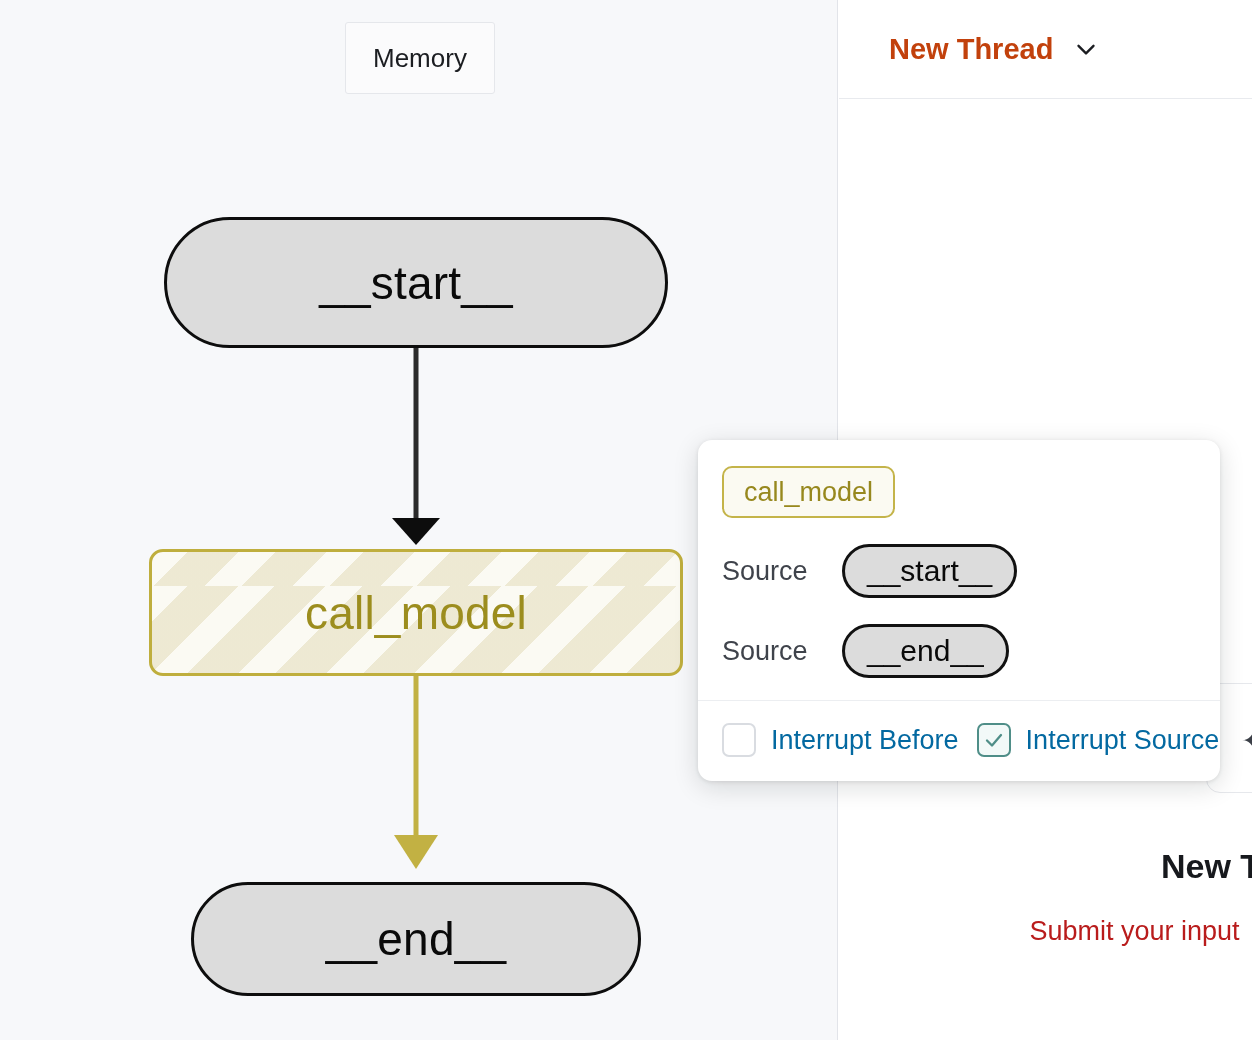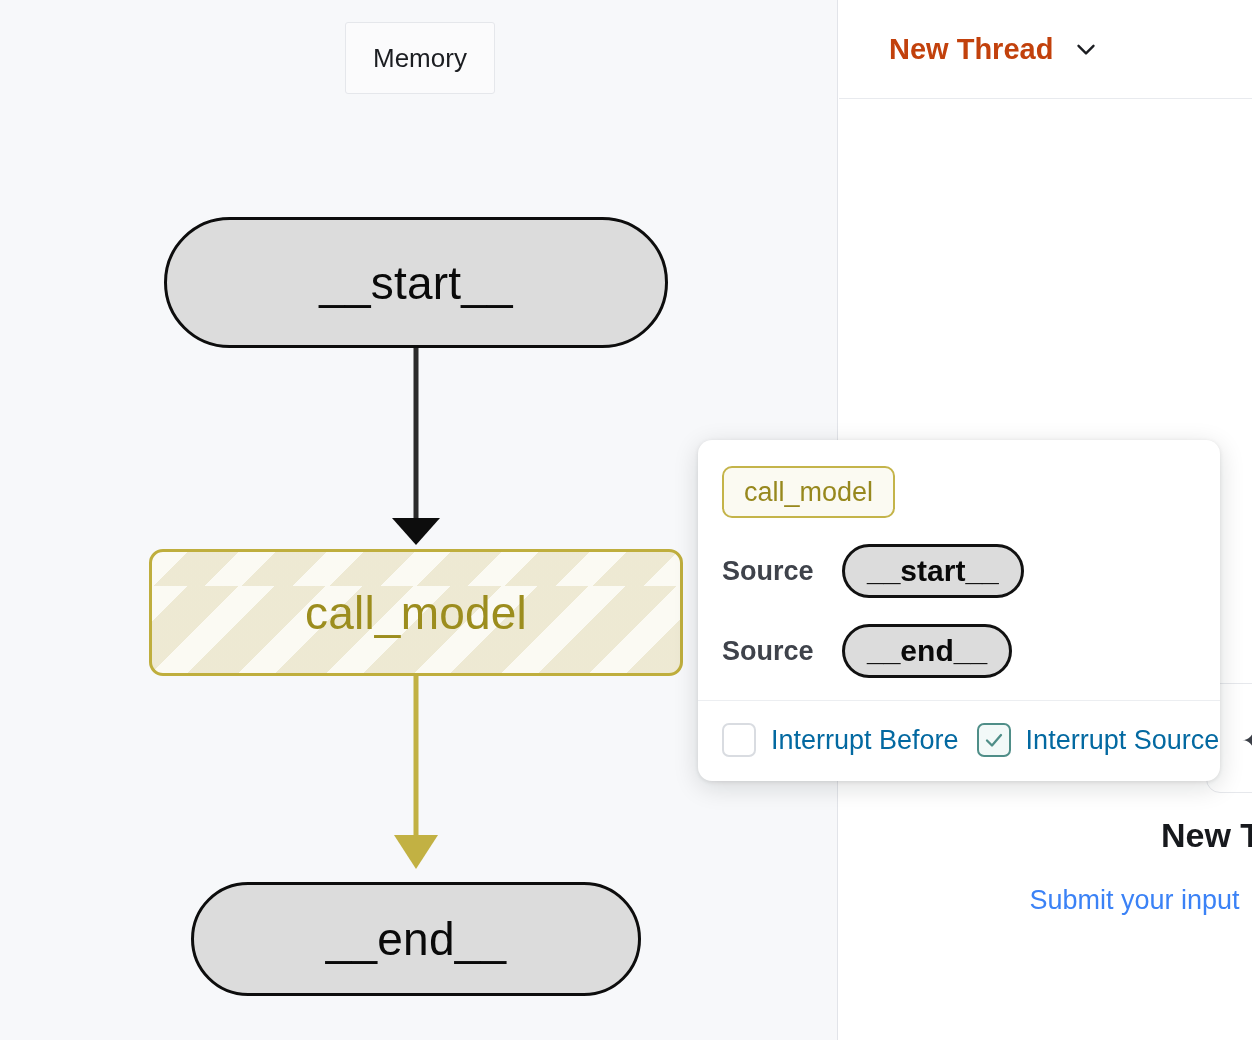--- a/index.html
+++ b/index.html
@@ -151,21 +151,20 @@
     color: #97881e;
     font-size: 27px;
     cursor: pointer;
   }
 
   .kv-row {
     display: flex;
     align-items: center;
     gap: 20px;
     margin-top: 26px;
-    font-weight: bold;
   }
   .kv-label {
     width: 100px;
     font-size: 27px;
     color: #3f434b;
   }
   .pill {
     display: inline-flex;
     align-items: center;
     justify-content: center;
@@ -259,35 +258,35 @@
     top: 42px;
     color: #3b3f47;
     font-size: 30px;
     line-height: 1;
     letter-spacing: 1px;
   }
 
   #empty-state {
     position: absolute;
     left: 0;
-    top: 816px;
+    top: 847px;
     width: 413px;
     text-align: center;
   }
   #empty-title {
     font-size: 34px;
     font-weight: bold;
     color: #17191d;
     white-space: nowrap;
     margin-left: 322px;
   }
   #empty-sub {
     margin-top: 30px;
     font-size: 27px;
-    color: #3b82f6;
+    color: #b91c1c;
     white-space: nowrap;
     margin-left: 178px;
   }
 </style>
 </head>
 <body>
 
 <div id="app">
 
   <div id="graph-canvas">

